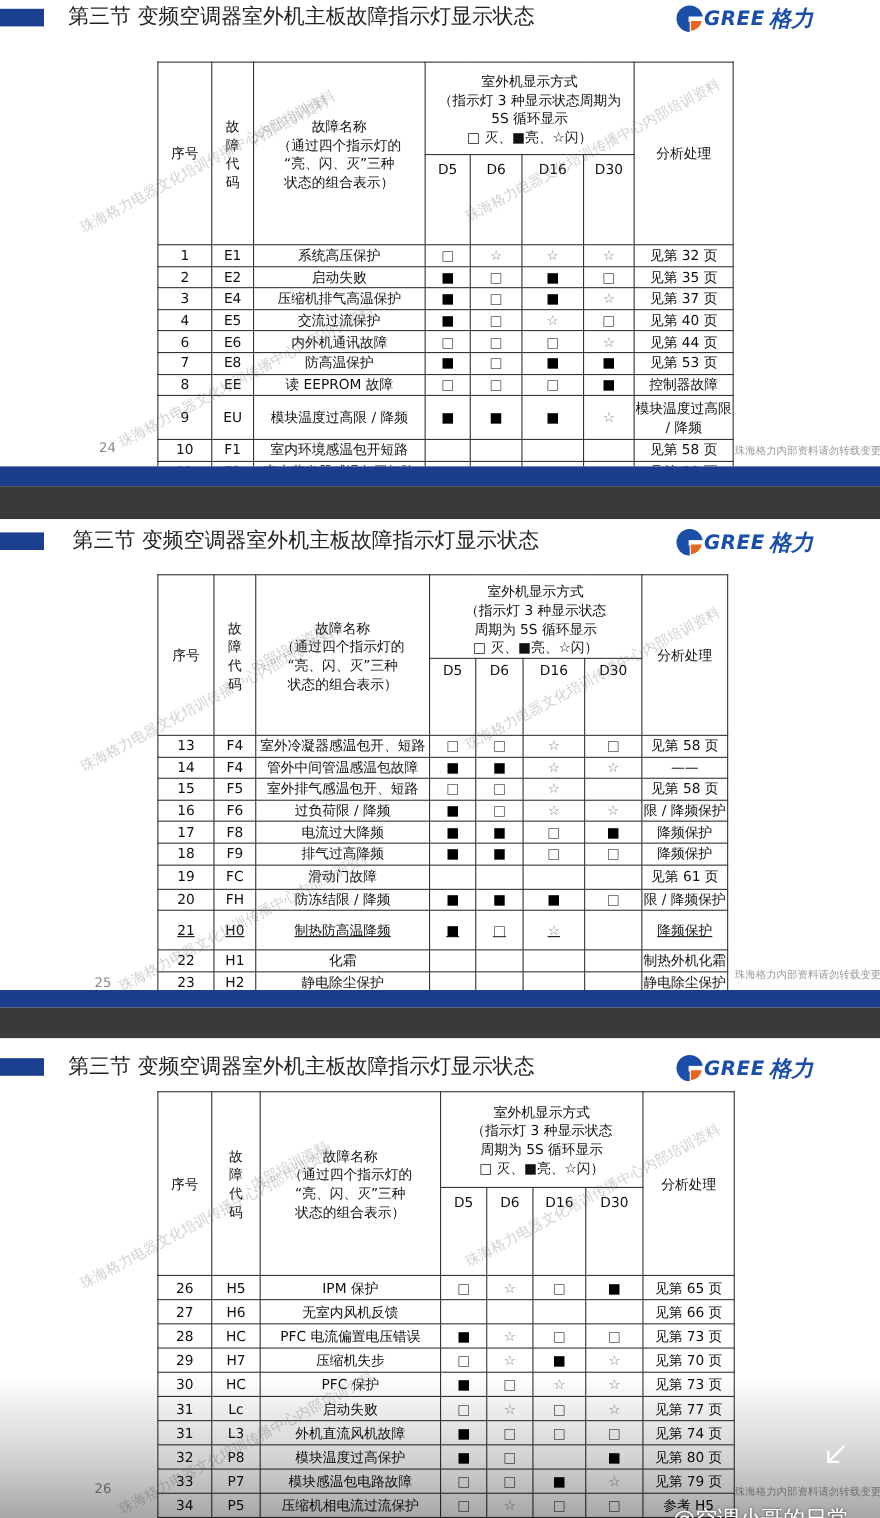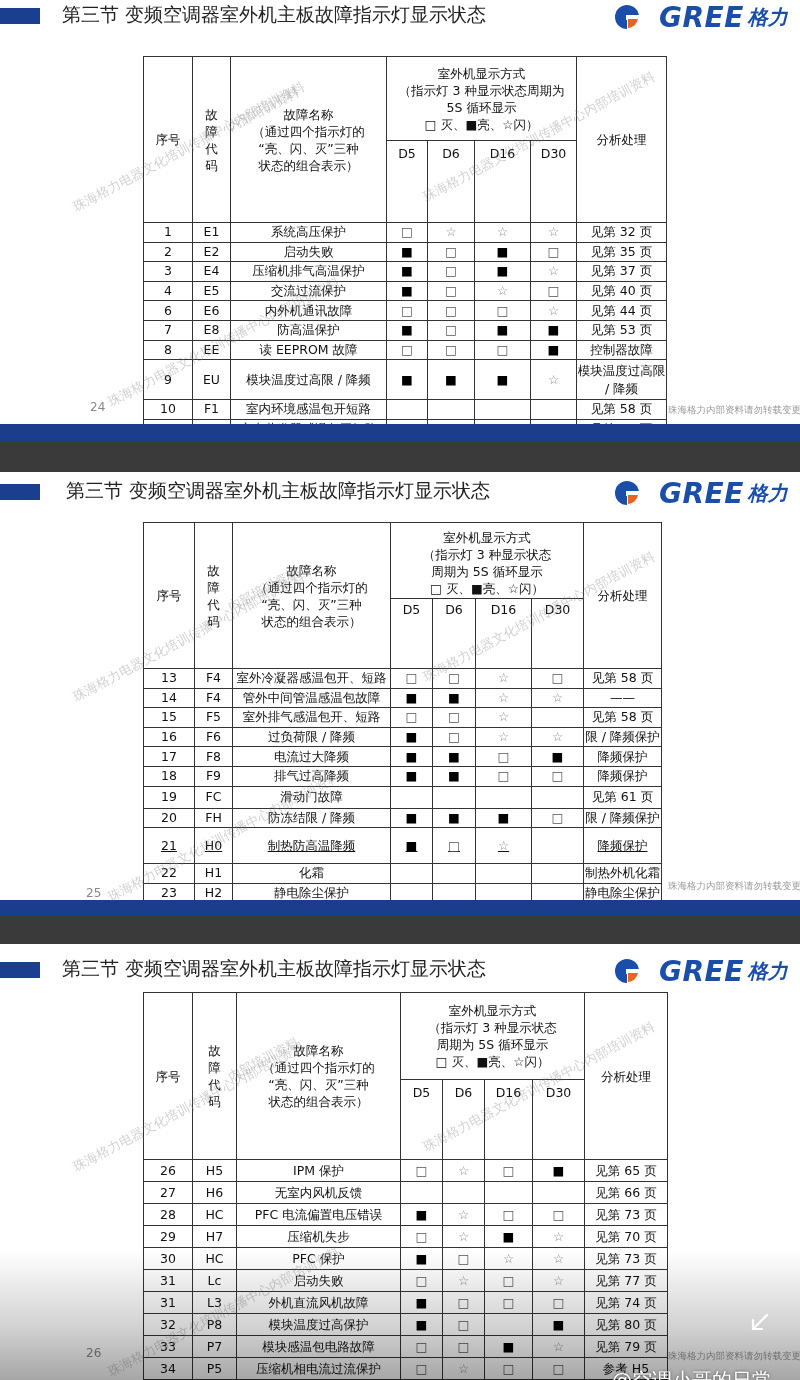--- a/index.html
+++ b/index.html
@@ -5,21 +5,21 @@
   * { box-sizing: border-box; margin: 0; padding: 0; }
   html, body { width: 800px; height: 1380px; overflow: hidden; background: #ffffff; }
   body { font-family: "DejaVu Sans", "Liberation Sans", sans-serif; color: #111; position: relative; }
 
   .slide { position: absolute; left: 0; width: 800px; background: #ffffff; overflow: hidden; }
   .slide-header { position: absolute; left: 0; top: 0; width: 800px; height: 36px; }
   .header-bar { position: absolute; left: 0; top: 8px; width: 40px; height: 16px; background: #1a3f8f; }
   .header-title { position: absolute; left: 62px; top: 2px; font-size: 19px; color: #222; letter-spacing: 0px; white-space: nowrap; }
   .logo { position: absolute; left: 614px; top: 2px; height: 30px; display: flex; align-items: center; }
   .logo-mark { width: 26px; height: 26px; position: relative; }
-  .logo-text { font-family: "DejaVu Sans", sans-serif; font-weight: bold; font-style: italic; color: #1a4ea8; font-size: 28px; margin-left: 19px; letter-spacing: 0.5px; }
+  .logo-text { font-family: "DejaVu Sans", sans-serif; font-weight: bold; font-style: italic; color: #1a4ea8; font-size: 18px; margin-left: 0; letter-spacing: 0.5px; }
   .logo-cn { font-family: "DejaVu Serif", serif; font-weight: bold; font-style: italic; color: #1a4ea8; font-size: 20px; margin-left: 4px; }
 
   table.fault { position: absolute; border-collapse: collapse; table-layout: fixed; background: #fff; }
   table.fault td, table.fault th { border: 1px solid #333; font-weight: normal; text-align: center; vertical-align: middle; font-size: 12.5px; line-height: 18px; padding: 0; overflow: hidden; white-space: nowrap; }
   table.fault th { font-size: 12.5px; white-space: normal; line-height: 17px; }
   .sym { font-size: 13px; }
   .sym-on { color: #000; }
   .sym-off { color: #555; }
   .sym-flash { color: #888; font-size: 12px; }
 

